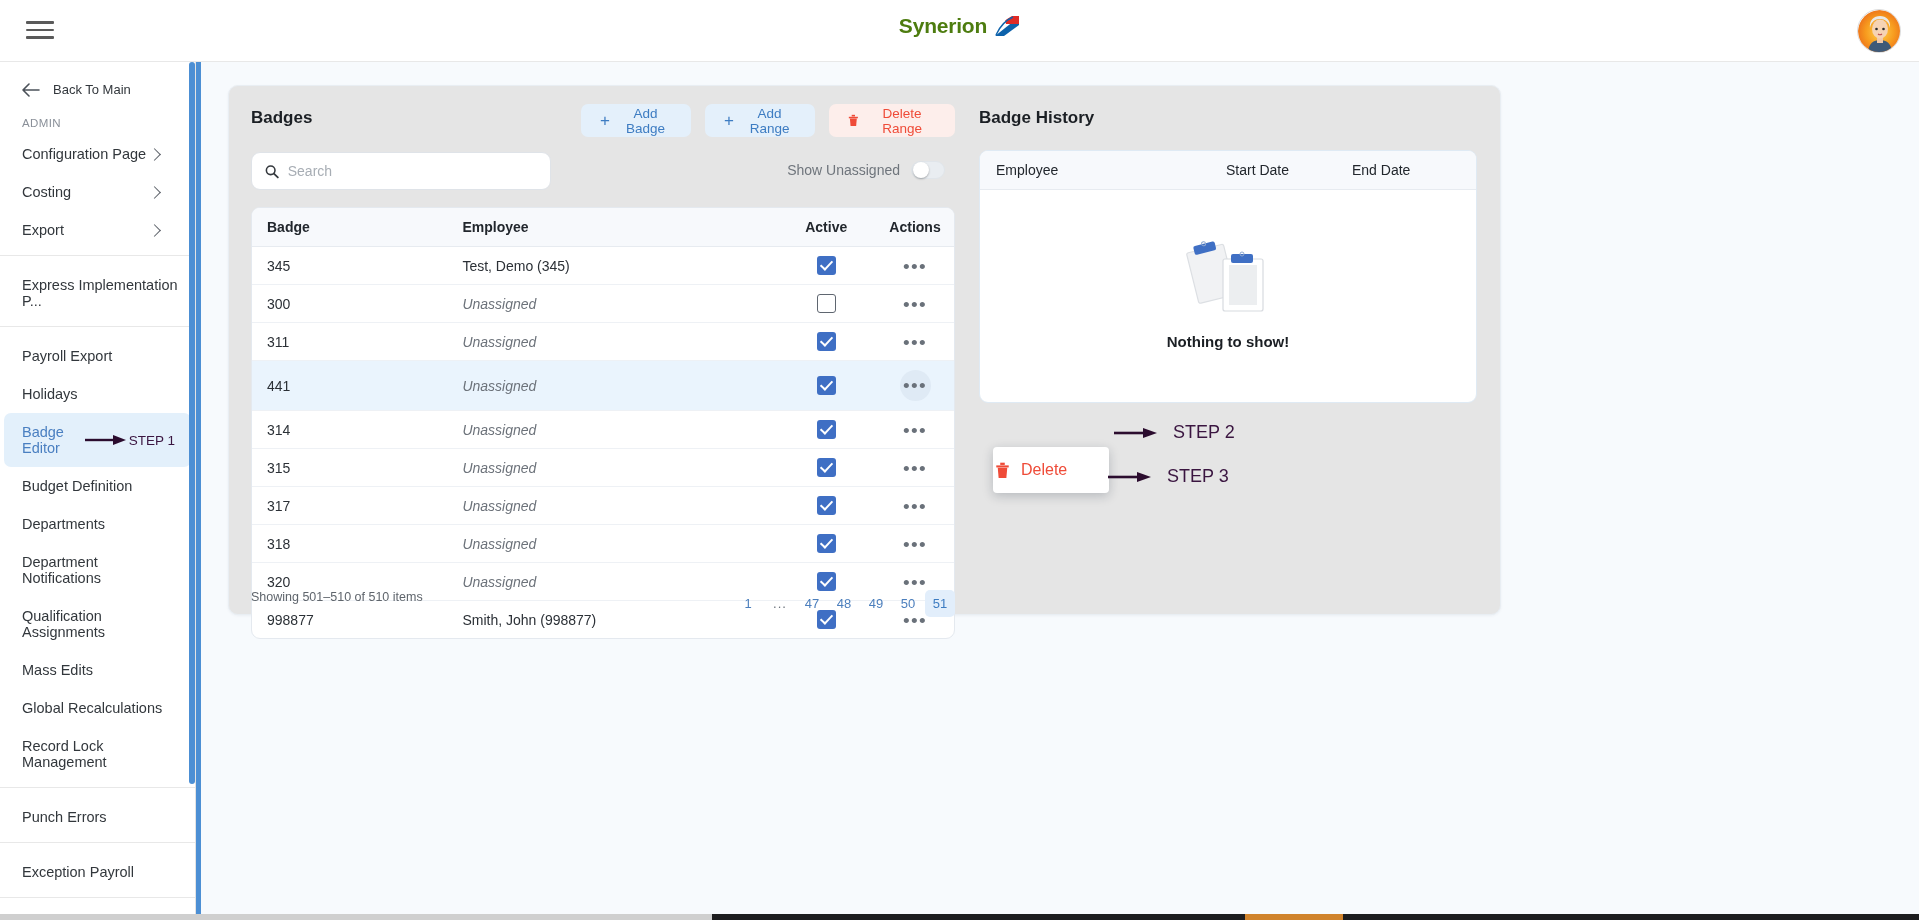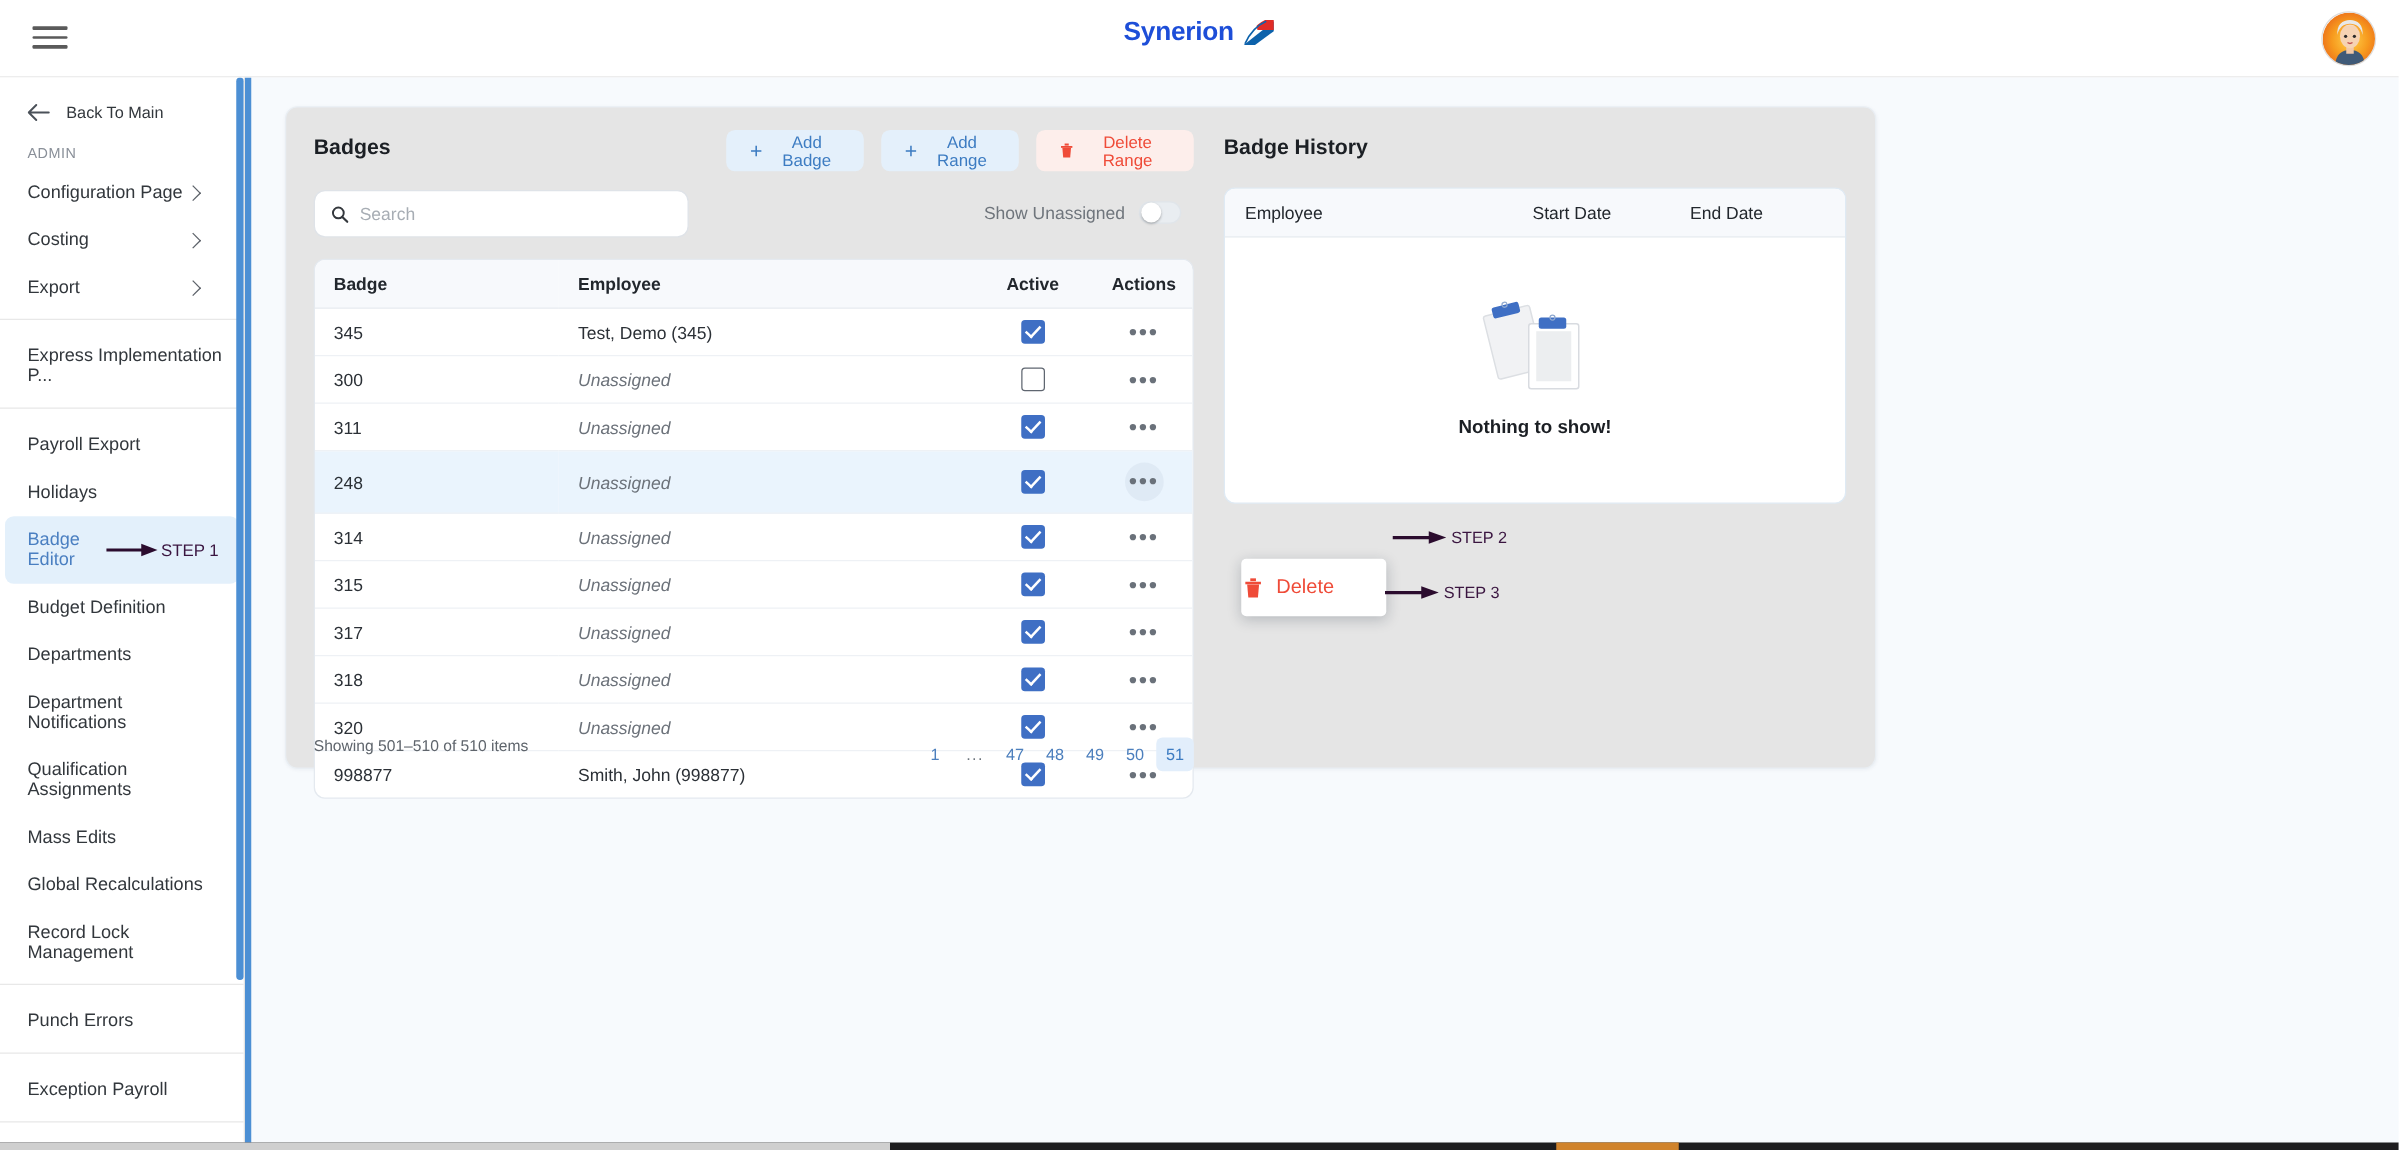--- a/index.html
+++ b/index.html
@@ -22,21 +22,21 @@
     position: absolute; left: 26px; top: 17px;
     width: 28px; height: 26px; cursor: pointer;
     display: flex; flex-direction: column; justify-content: center; gap: 5px;
   }
   .hamburger span { display:block; width: 28px; height: 2.5px; background: #5a5a5a; border-radius: 1px; }
   .brand {
     position: absolute; left: 0; right: 0; top: 14px;
     display: flex; align-items: center; justify-content: center; gap: 7px;
   }
   .brand-text {
-    font-size: 21px; font-weight: bold; color: #1d4ed8; letter-spacing: -0.2px;
+    font-size: 21px; font-weight: bold; color: #4d7c0f; letter-spacing: -0.2px;
   }
   .brand-mark { width: 26px; height: 22px; display:block; }
   .avatar {
     position: absolute; right: 18px; top: 9px;
     width: 44px; height: 44px; border-radius: 50%;
     overflow: hidden; cursor: pointer;
     border: 1px solid #ddd;
   }
   .avatar svg { display:block; }
 
@@ -225,22 +225,22 @@
   
   .popmenu {
     position: absolute; left: 797px; top: 385px; width: 116px; height: 46px;
     background: #fff; border-radius: 4px;
     box-shadow: 0 3px 11px rgba(20,30,50,0.22);
     display: flex; align-items: center; gap: 11px; padding-left: 2px;
     z-index: 40;
   }
   .pop-del { font-size: 16px; color: #ef4b38; }
   .anno {
-    position: absolute; display: inline-flex; align-items: center; gap: 3px;
-    font-size: 13px; color: #3a1540; z-index: 50; white-space: nowrap;
+    position: absolute; display: inline-flex; align-items: center; gap: 15px;
+    font-size: 18px; color: #3a1540; z-index: 50; white-space: nowrap;
   }
   .anno-s2 { left: 918px; top: 360px; }
   .anno-s3 { left: 912px; top: 404px; }
 
   .bottom-edge {
     position: absolute; left: 0; bottom: 0; width: 1919px; height: 6px;
     background: #1d1d1f; z-index: 60;
   }
   .bottom-edge .seg-a { position:absolute; left: 0; width: 712px; height: 6px; background: #cfcfcf; }
   .bottom-edge .seg-b { position:absolute; left: 1245px; width: 98px; height: 6px; background: #d0832c; }
@@ -441,21 +441,21 @@
                 <td class="c-act"><span class="cb off"></span></td>
                 <td class="c-actions"><span class="dots">•••</span></td>
               </tr>
               <tr>
                 <td class="c-badge">311</td>
                 <td class="c-emp unassigned">Unassigned</td>
                 <td class="c-act"><span class="cb on"></span></td>
                 <td class="c-actions"><span class="dots">•••</span></td>
               </tr>
               <tr class="row-hover">
-                <td class="c-badge">248</td>
+                <td class="c-badge">441</td>
                 <td class="c-emp unassigned">Unassigned</td>
                 <td class="c-act"><span class="cb on"></span></td>
                 <td class="c-actions"><span class="dots-hl">
                     <span class="dots">•••</span>
                   </span></td>
               </tr>
               <tr>
                 <td class="c-badge">314</td>
                 <td class="c-emp unassigned">Unassigned</td>
                 <td class="c-act"><span class="cb on"></span></td>

